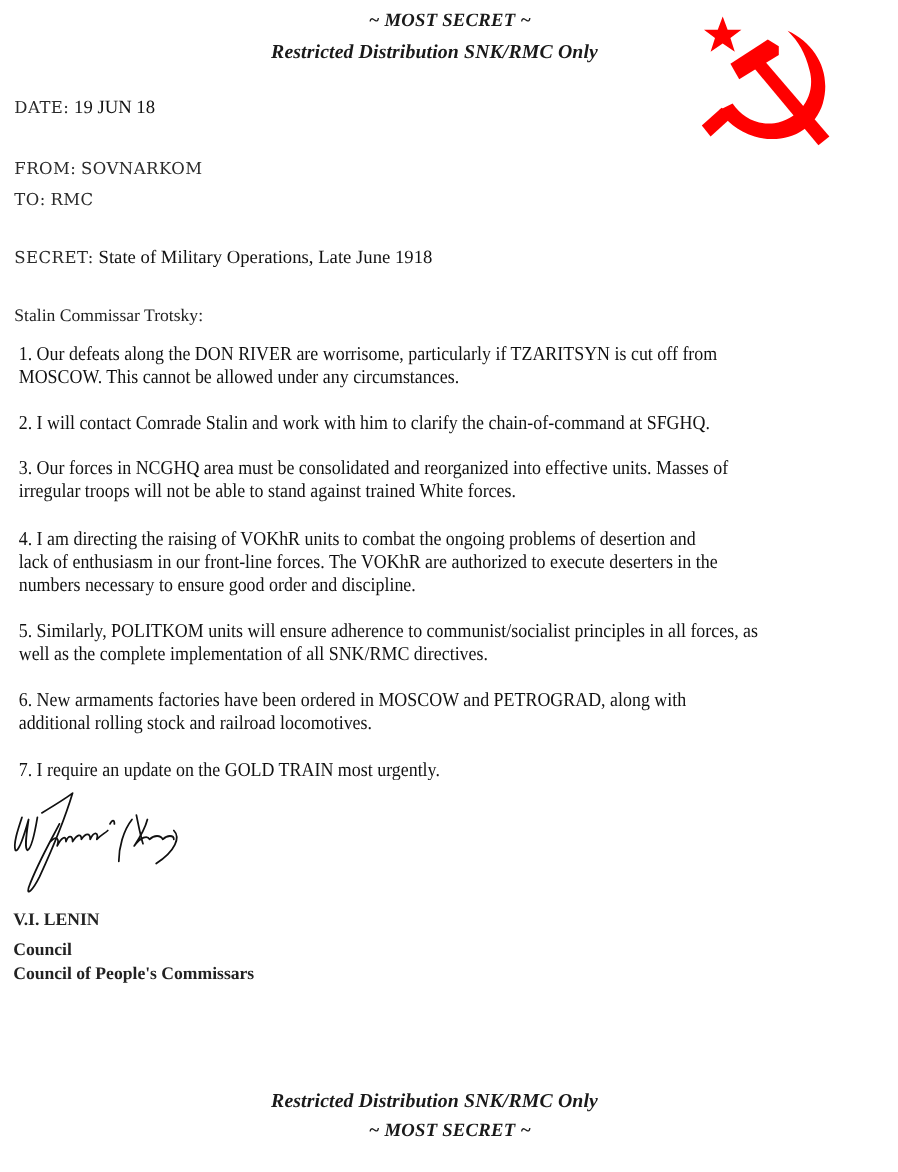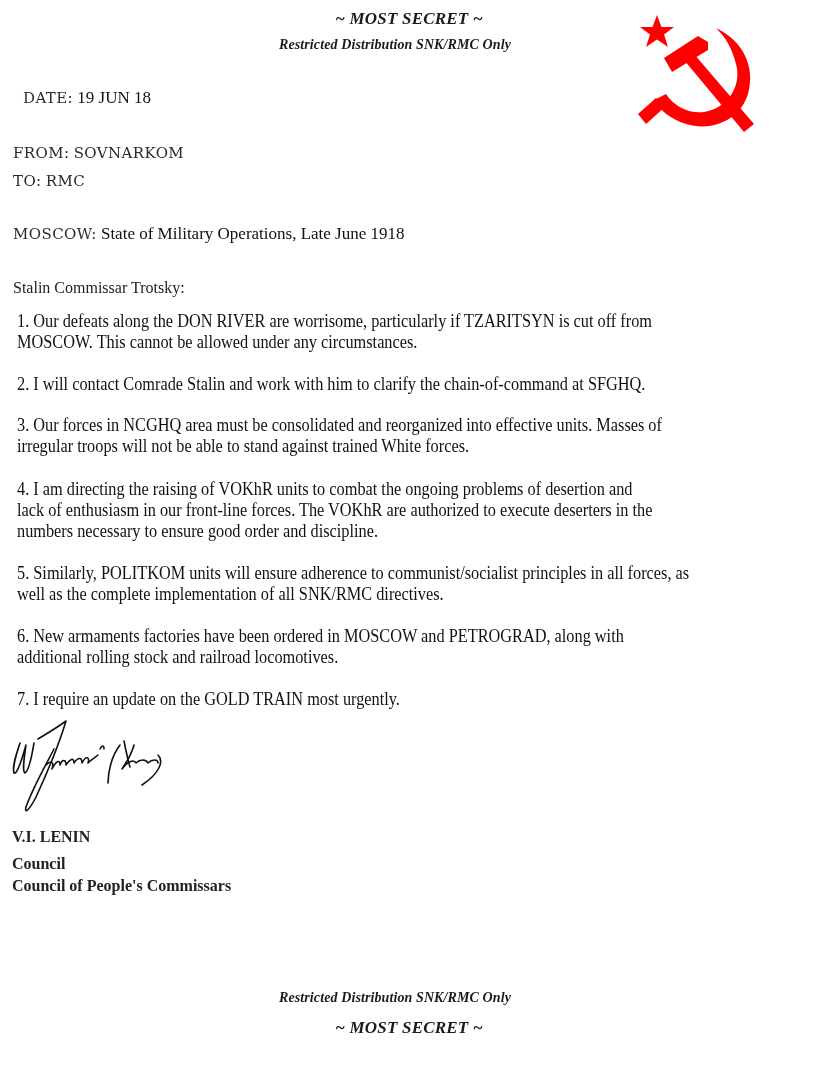--- a/index.html
+++ b/index.html
@@ -21,21 +21,21 @@
       left: 0;
       width: 790px;
       text-align: center;
       font-family: "Liberation Serif", serif;
       font-weight: bold;
       font-style: italic;
       color: #1a1a1a;
       white-space: nowrap;
     }
     .cls-secret { font-size: 17px; letter-spacing: 0.2px; padding-left: 14px; }
-    .cls-restricted { font-size: 14px; letter-spacing: 0.1px; }
+    .cls-restricted { font-size: 18px; letter-spacing: 0.1px; }
 
     .hdr-line {
       left: 13px;
       font-size: 17px;
       white-space: nowrap;
       color: #222222;
     }
     .hdr-label {
       font-family: "DejaVu Serif", serif;
       font-size: 15px;
@@ -113,37 +113,37 @@
     <path d="M 80 22 C 106 34, 120 60, 112 88 C 104 114, 76 126, 50 118 C 34 113, 24 104, 18 94 L 30 88 C 38 100, 52 108, 68 106 C 92 102, 106 80, 100 58 C 96 42, 90 32, 80 22 Z"></path>
 
     <path d="M 20 92 L 2 108 L 10 118 L 30 100 Z"></path>
 
     <path d="M 28 52 L 62 30 L 72 36 L 72 44 L 36 66 Z"></path>
 
     <path d="M 48 54 L 58 48 L 118 118 L 108 126 Z"></path>
   </g>
 </svg>
 
-<div class="abs hdr-line" style="top:88px;margin-left:10px;">
+<div class="abs hdr-line" style="top:88px;">
   <span class="hdr-label">DATE:</span>
   <span class="hdr-value">19 JUN 18</span>
 </div>
 
 <div class="abs hdr-line" style="top:143px;text-align:right;">
   <span class="hdr-label">FROM:</span>
   <span class="hdr-value engraved">SOVNARKOM</span>
 </div>
 
 <div class="abs hdr-line" style="top:171px;">
   <span class="hdr-label">TO:</span>
   <span class="hdr-value engraved">RMC</span>
 </div>
 
 <div class="abs hdr-line" style="top:224px;">
-  <span class="hdr-label">MOSCOW:</span>
+  <span class="hdr-label">SECRET:</span>
   <span class="hdr-value">State of Military Operations, Late June 1918</span>
 </div>
 
 <div class="abs salutation">Stalin Commissar Trotsky:</div>
 
 <div class="abs body-para" style="top:311px;">
   <span>1. Our defeats along the DON RIVER are worrisome, particularly if TZARITSYN is cut off from</span>
   <span>MOSCOW. This cannot be allowed under any circumstances.</span>
 </div>
 

